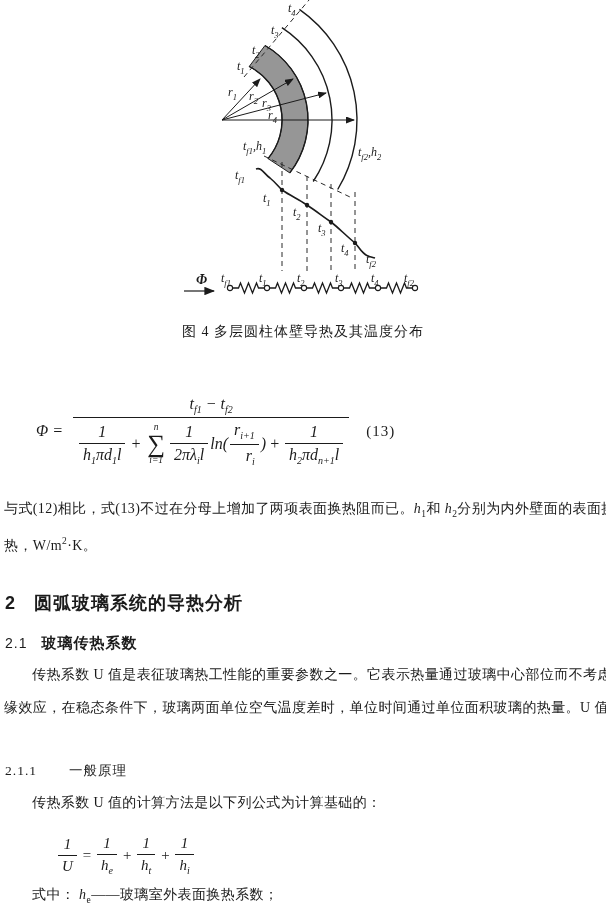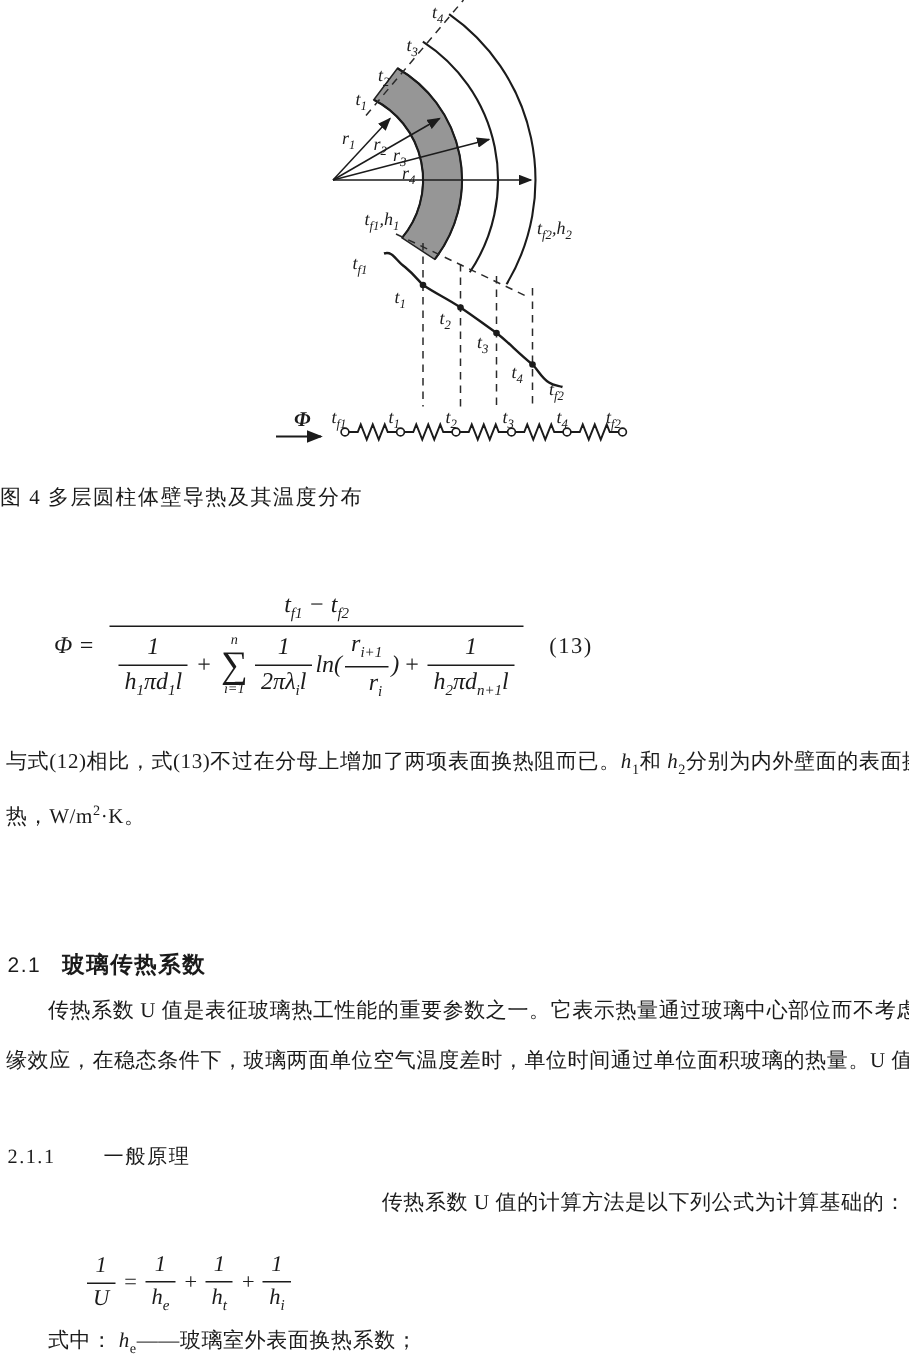--- a/index.html
+++ b/index.html
@@ -3,21 +3,21 @@
 <meta charset="utf-8">
 <style>
   html,body{margin:0;padding:0;background:#ffffff;}
   #page{position:relative;width:606px;height:906px;background:#fff;overflow:hidden;
         font-family:"Liberation Serif",serif;color:#1b1b1b;}
   
   #figure-svg{position:absolute;top:0;left:0;}
   .fig-lbl{font-family:"Liberation Serif",serif;font-style:italic;font-size:12px;fill:#1b1b1b;}
   .fig-sub{font-size:8.5px;}
   .fig-bold{font-weight:bold;font-size:14px;}
-  .figcap{position:absolute;top:323px;left:0;width:100%;
+  .figcap{position:absolute;top:323px;left:0;width:100%;text-align:center;
           font-size:14px;letter-spacing:1px;}
   
   .para{position:absolute;left:4px;right:2px;font-size:14px;letter-spacing:0.4px;}
   .pline{height:33px;line-height:33px;white-space:nowrap;}
   .indent{text-indent:2em;}
   sub{font-size:0.68em;}
   sup{font-size:0.68em;}
   .math i{font-style:italic;}
   
   .h2{position:absolute;left:5px;font-family:"Liberation Sans",sans-serif;
@@ -174,35 +174,38 @@
       </span>
     </span>
     <span class="eqnum">(13)</span>
   </div>
 
   <div class="para" style="top:492px;">
     <div class="pline math">与式(12)相比，式(13)不过在分母上增加了两项表面换热阻而已。<i>h</i><sub>1</sub>和 <i>h</i><sub>2</sub>分别为内外壁面的表面换</div>
     <div class="pline math">热，W/m<sup>2</sup>·K。</div>
   </div>
 
+  <div class="h2" style="top:591px;">
+    <span class="num">2</span><span>圆弧玻璃系统的导热分析</span>
+  </div>
 
   <div class="h21" style="top:634px;">
     <span class="num">2.1</span><span class="ttl">玻璃传热系数</span>
   </div>
 
   <div class="para" style="top:658px;">
     <div class="pline indent math">传热系数 U 值是表征玻璃热工性能的重要参数之一。它表示热量通过玻璃中心部位而不考虑边</div>
     <div class="pline math">缘效应，在稳态条件下，玻璃两面单位空气温度差时，单位时间通过单位面积玻璃的热量。U 值的</div>
   </div>
 
   <div class="h211" style="top:762px;">
     <span class="num">2.1.1</span><span>一般原理</span>
   </div>
 
-  <div class="para indent" style="top:793px;line-height:20px;text-align:right;">传热系数 U 值的计算方法是以下列公式为计算基础的：</div>
+  <div class="para indent" style="top:793px;line-height:20px;">传热系数 U 值的计算方法是以下列公式为计算基础的：</div>
 
   <div class="eq" style="top:826px;left:56px;height:58px;font-size:15px;">
     <span class="frac">
       <span class="top math">1</span>
       <span class="bot math">U</span>
     </span>
     <span class="plus">=</span>
     <span class="frac">
       <span class="top math">1</span>
       <span class="bot math">h<sub>e</sub></span>

